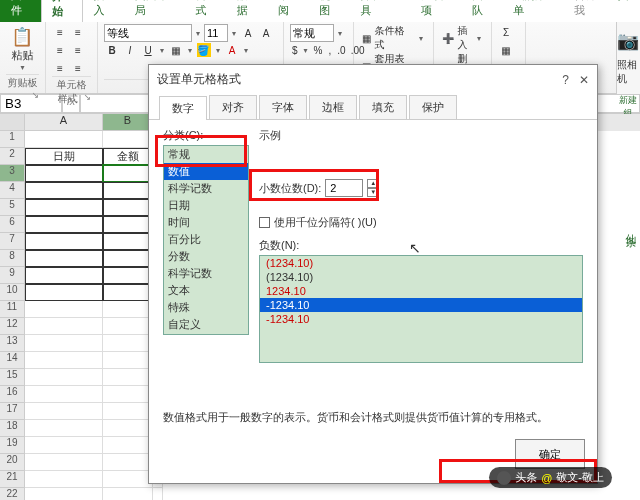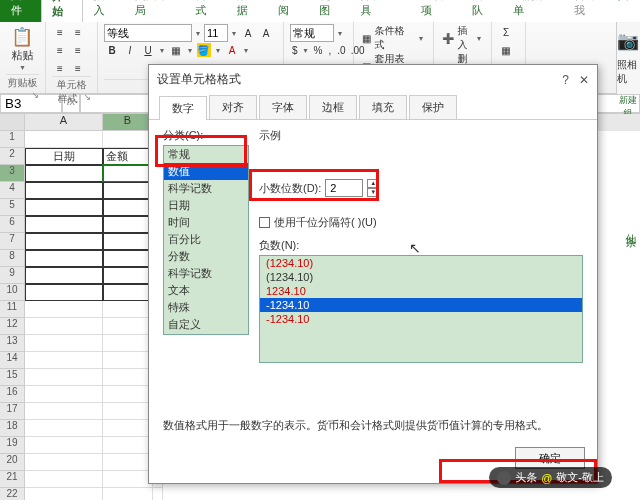--- a/index.html
+++ b/index.html
@@ -68,21 +68,21 @@
   .spin div { width:12px; height:9px; border:1px solid #888; font-size:7px; text-align:center; line-height:6px; }
   .chk-row { display:flex; align-items:center; gap:4px; font-size:11px; margin-top:18px; }
   .chkbox { width:11px; height:11px; border:1px solid #666; }
   .neg-label { font-size:11px; margin-top:8px; }
   .neg-list { border:1px solid #7a9; background:#d1e6d1; height:108px; margin-top:2px; font-size:11px; }
   .neg-item { padding:1px 6px; }
   .neg-item.red { color:#c00; }
   .neg-item.sel { background:#0a5fd6; color:#fff !important; }
   .desc-row { font-size:11px; color:#333; padding:6px 14px 14px 14px;}
   .dlg-btns { display:flex; justify-content:flex-end; gap:6px; padding:0 12px 14px 0; }
-  .btn { width:70px; height:22px; border:1px solid #888; background:#f4f4f4; font-size:11px; }
+  .btn { width:70px; height:30px; border:1px solid #888; background:#f4f4f4; font-size:11px; }
 
   
   .hl { position:absolute; border:3px solid #e11; pointer-events:none; } 
 
   
   .wm { position:absolute; bottom:12px; right:28px; background:rgba(0,0,0,.7); color:#fff; padding:3px 8px; border-radius:12px; font-size:11px; display:flex; align-items:center; gap:4px;}
   .wm .av { width:14px; height:14px; border-radius:50%; background:#555; display:inline-block;}
 
   
   .right-cut { position:absolute; right:0; top:22px; width:24px; background:#f6f6f6; border-left:1px solid #ccc; display:flex; flex-direction:column; align-items:center; gap:6px; padding-top:8px; height:72px;}
@@ -268,21 +268,21 @@
       <div class="colhdr" style="width:10px">C</div>
     </div>
     <div class="cells">
       <div class="cellrow">
           <div class="cell" style="width:78px"></div>
           <div class="cell" style="width:50px"></div>
           <div class="cell" style="width:10px"></div>
         </div>
       <div class="cellrow">
         <div class="cell thick" style="width:78px;text-align:center">日期</div>
-        <div class="cell thick" style="width:50px;text-align:left">金额</div>
+        <div class="cell thick" style="width:50px;text-align:center">金额</div>
         <div class="cell" style="width:10px"></div>
       </div>
 
       <div class="cellrow">
           <div class="cell thick" style="width:78px"></div>
           <div class="cell thick" style="width:50px;outline:2px solid #1a7a1a;outline-offset:-1px;"></div>
           <div class="cell" style="width:10px"></div>
         </div>
       <div class="cellrow">
           <div class="cell thick" style="width:78px"></div>

